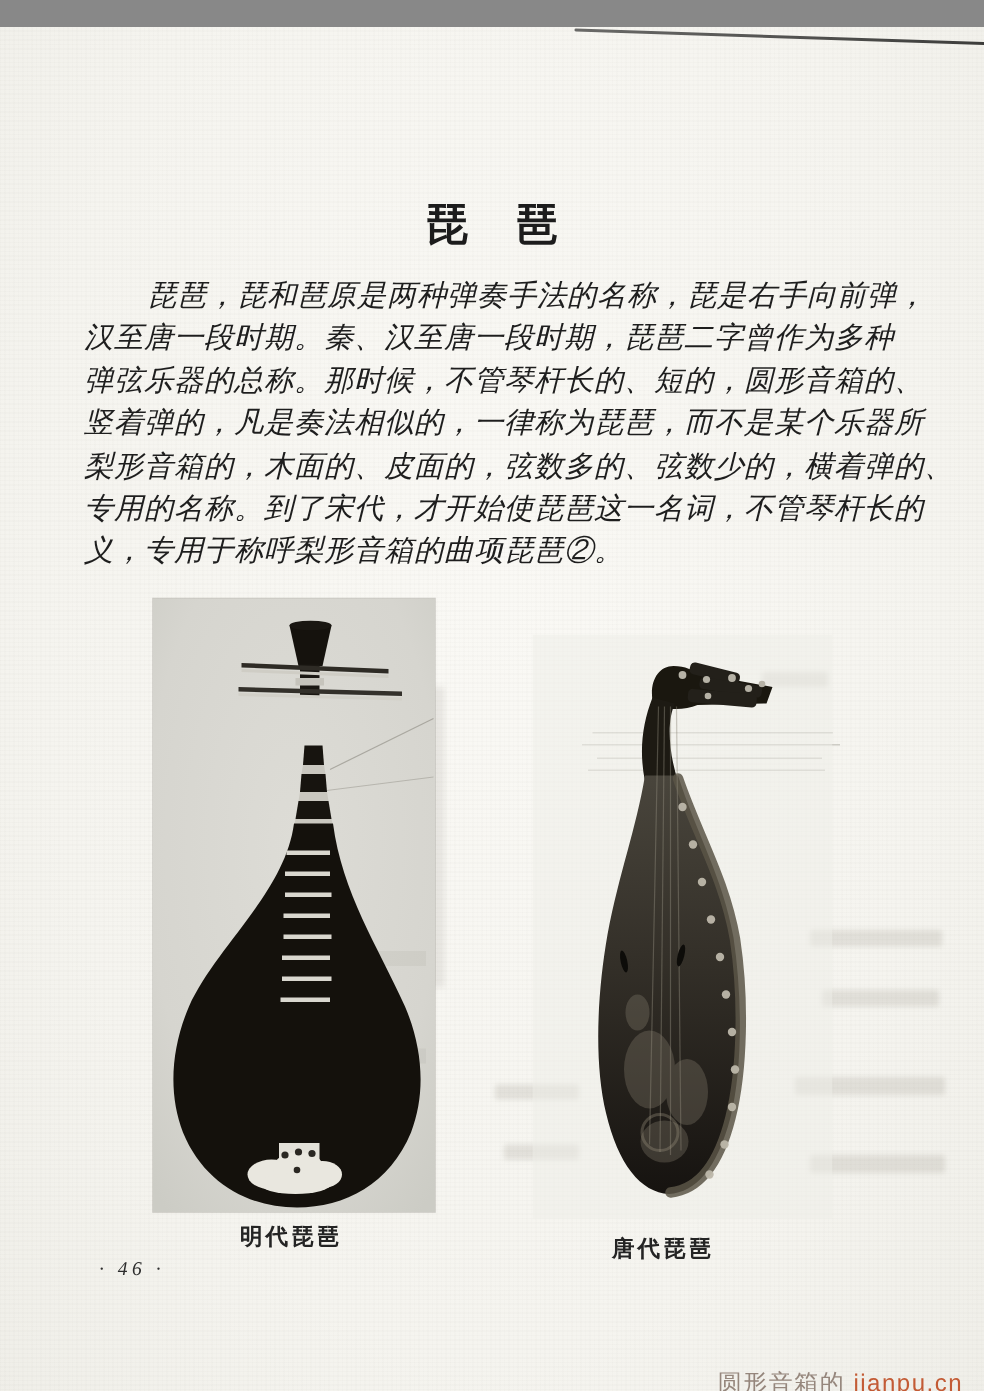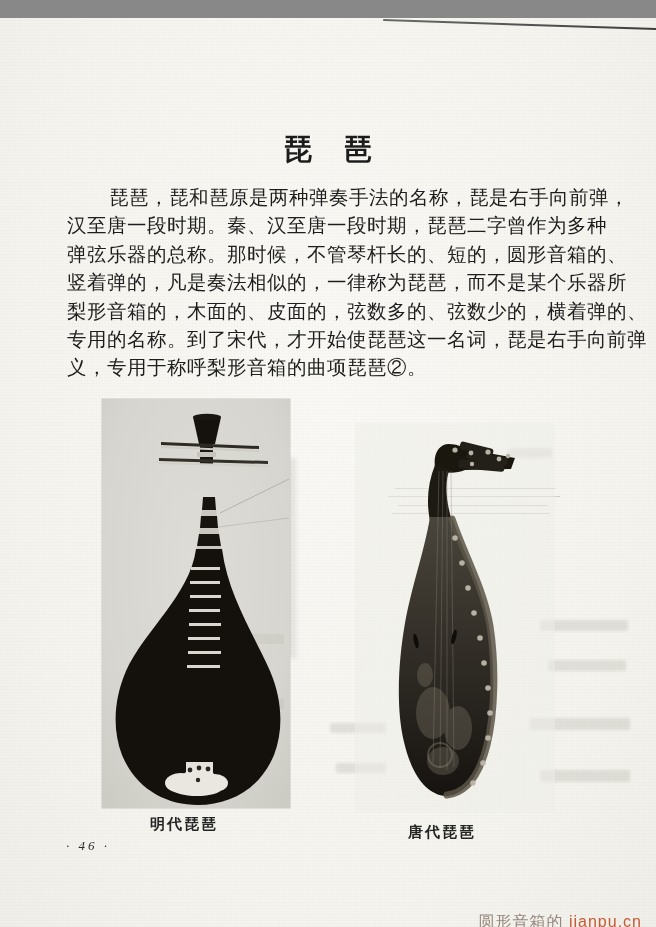--- a/index.html
+++ b/index.html
@@ -23,35 +23,36 @@
     background:linear-gradient(90deg,#6a6a68,#3c3c3a);
     transform:rotate(1.9deg);transform-origin:left top;
     border-radius:1px;
   }
   .title{
     position:absolute;left:0;top:112px;width:100%;
     text-align:center;font-size:29px;font-weight:bold;
     letter-spacing:1px;color:#1c1c1c;
   }
   .para{
-    position:absolute;left:67px;top:166px;width:537px;
+    position:absolute;left:56px;top:166px;width:537px;
     font-size:19.5px;line-height:28.4px;color:#1e1e1e;
     letter-spacing:0.5px;
+    font-style:italic;
   }
   .para .line{text-align:justify;text-align-last:left;height:28.4px;white-space:nowrap;}
   .para .line.indent{padding-left:42px;}
   .fig{position:absolute;}
   .fig svg{display:block;}
   .fig1{left:102px;top:381px;width:188px;height:409px;box-shadow:0 0 0 0.5px rgba(120,118,110,0.35);}
   .fig2{left:355px;top:405px;width:200px;height:390px;}
   .caption{
     position:absolute;font-size:15px;font-weight:bold;color:#242424;
     letter-spacing:2px;white-space:nowrap;
   }
-  .cap1{left:150px;top:797px;}
+  .cap1{left:160px;top:797px;}
   .cap2{left:408px;top:805px;}
   .pagenum{
     position:absolute;left:66px;top:820px;
     font-style:italic;font-size:13px;color:#2d2d2d;letter-spacing:3px;
     font-family:"Liberation Serif","DejaVu Serif",serif;
   }
   .watermark{
     position:absolute;right:14px;top:894px;font-size:16px;
     font-family:"Liberation Sans","DejaVu Sans",sans-serif;
     letter-spacing:1px;white-space:nowrap;
@@ -72,21 +73,21 @@
   <div class="crease"></div>
 
   <div class="title">琵　琶</div>
 
   <div class="para">
     <div class="line indent">琵琶，琵和琶原是两种弹奏手法的名称，琵是右手向前弹，</div>
     <div class="line">汉至唐一段时期。秦、汉至唐一段时期，琵琶二字曾作为多种</div>
     <div class="line">弹弦乐器的总称。那时候，不管琴杆长的、短的，圆形音箱的、</div>
     <div class="line">竖着弹的，凡是奏法相似的，一律称为琵琶，而不是某个乐器所</div>
     <div class="line">梨形音箱的，木面的、皮面的，弦数多的、弦数少的，横着弹的、</div>
-    <div class="line">专用的名称。到了宋代，才开始使琵琶这一名词，琵是右手向前弹</div>
+    <div class="line">专用的名称。到了宋代，才开始使琵琶这一名词，不管琴杆长的</div>
     <div class="line">义，专用于称呼梨形音箱的曲项琵琶②。</div>
   </div>
 
   <div class="bleed bleed-col" style="left:289px;top:440px;width:7px;height:200px;"></div>
   <div class="bleed bleed-line" style="left:395px;top:470px;width:160px;"></div>
   <div class="bleed bleed-line" style="left:388px;top:478px;width:172px;"></div>
   <div class="bleed bleed-line" style="left:398px;top:487px;width:150px;"></div>
   <div class="bleed bleed-line" style="left:392px;top:495px;width:158px;"></div>
   <div class="bleed bleed-blob" style="left:508px;top:430px;width:44px;height:10px;"></div>
   <div class="bleed bleed-blob" style="left:540px;top:602px;width:88px;height:11px;"></div>

